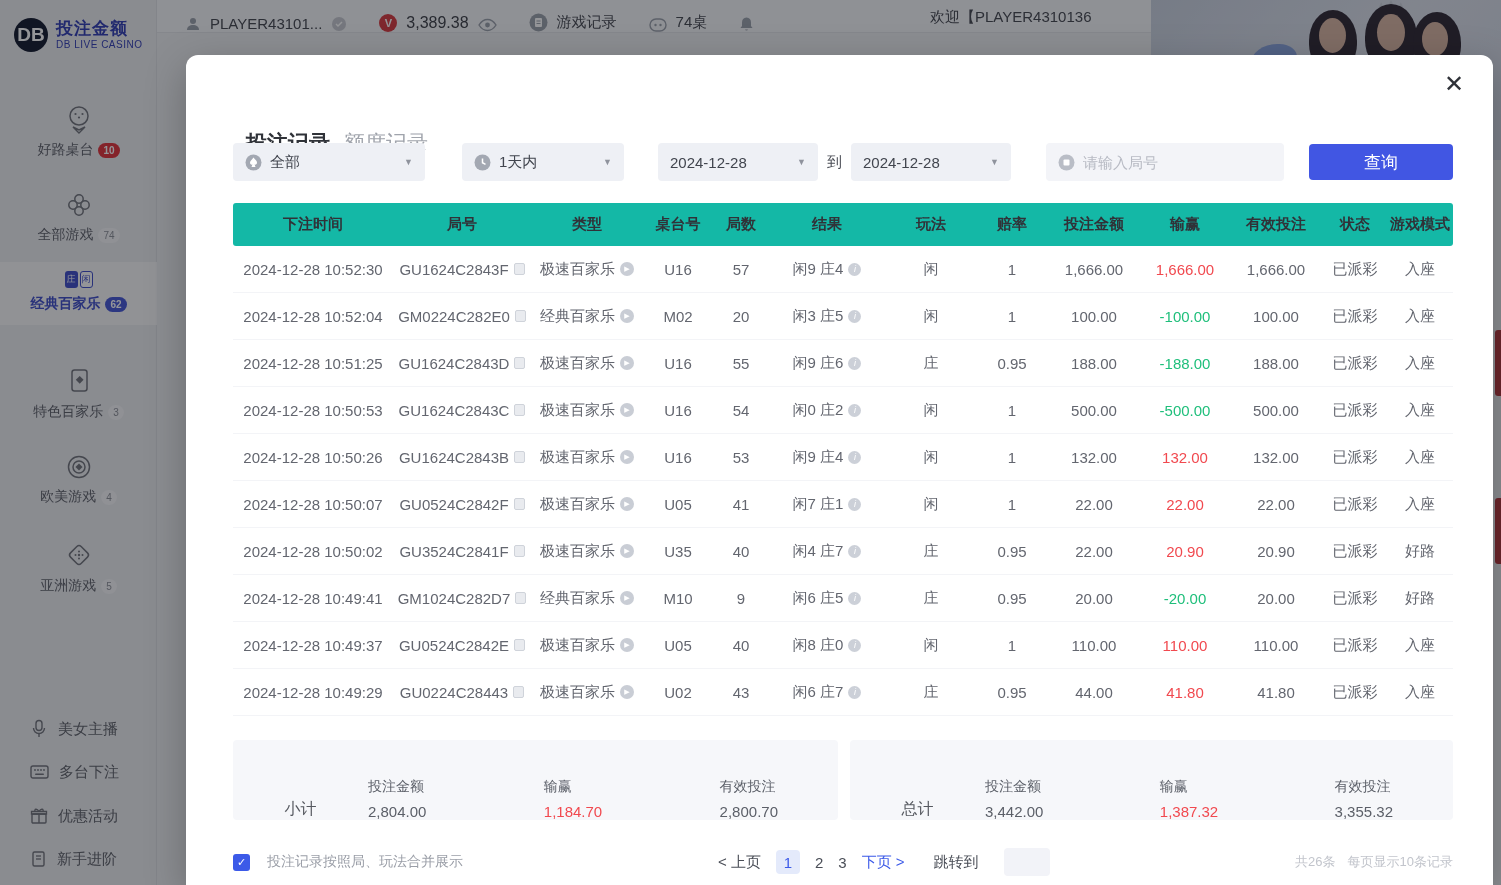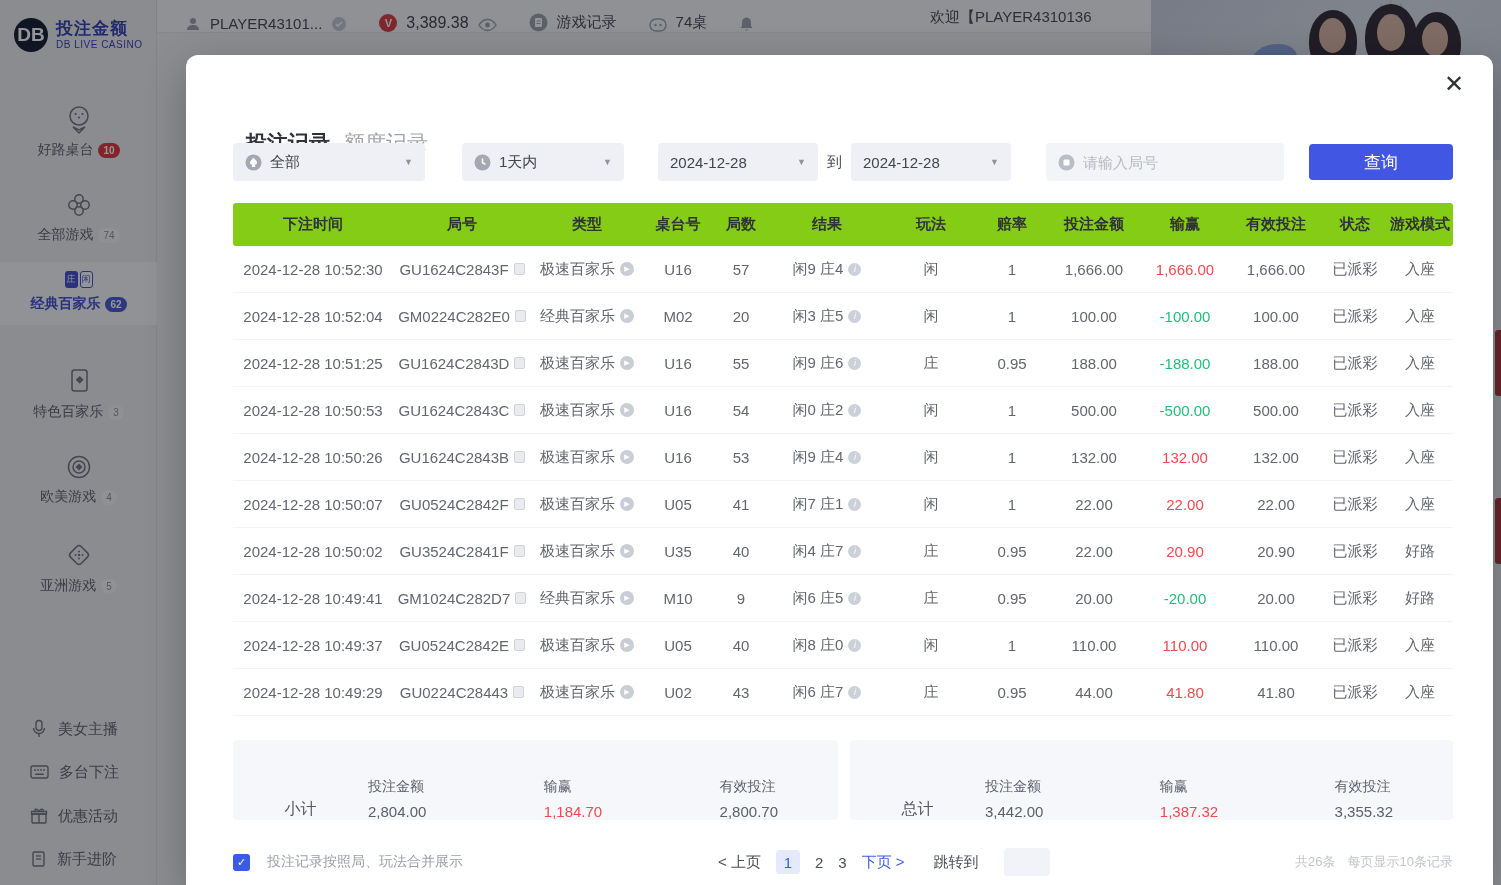--- a/index.html
+++ b/index.html
@@ -72,21 +72,21 @@
   .round-input { height:38px; background:#f3f4f8; border-radius:4px; display:flex; align-items:center;
                  padding:0 12px; }
   .round-input input { border:none; outline:none; background:transparent; font-size:15px; width:170px;
                        font-family:inherit; color:#41454e; }
   .round-input input::placeholder { color:#b7bac3; }
   .search-btn { margin-left:auto; width:144px; height:36px; background:#4156e3; border:none; border-radius:4px;
                 color:#fff; font-size:17px; cursor:pointer; font-family:inherit; }
 
   .table { position:absolute; top:148px; left:47px; width:1220px; }
   .t-grid { display:grid; grid-template-columns:160px 138px 112px 70px 56px 116px 92px 70px 94px 88px 94px 64px 66px; align-items:center; }
-  .t-head { height:43px; background:#84cc16; border-radius:3px; font-size:15px; font-weight:bold; color:#303238; }
+  .t-head { height:43px; background:#14b8a6; border-radius:3px; font-size:15px; font-weight:bold; color:#303238; }
   .h-cell { text-align:center; }
   .t-row { height:47px; border-bottom:1px solid #f3f4f7; font-size:15px; color:#63666f; }
   .cell { text-align:center; white-space:nowrap; display:flex; align-items:center; justify-content:center; gap:5px; }
   .winloss.red { color:#f1494f; }
   .winloss.green { color:#1fbf7b; }
   .copy-ic { width:11px; height:12px; border:1px solid #cfd3da; border-radius:2px; background:#e9ebef; display:inline-block; }
   .play-ic { width:14px; height:14px; border-radius:50%; background:#c9cdd5; color:#fff; font-size:7px;
              display:inline-flex; align-items:center; justify-content:center; cursor:pointer; }
   .info-ic { width:13px; height:13px; border-radius:50%; background:#ccd0d8; color:#fff; font-size:9px;
              font-style:italic; display:inline-flex; align-items:center; justify-content:center; cursor:pointer; }

